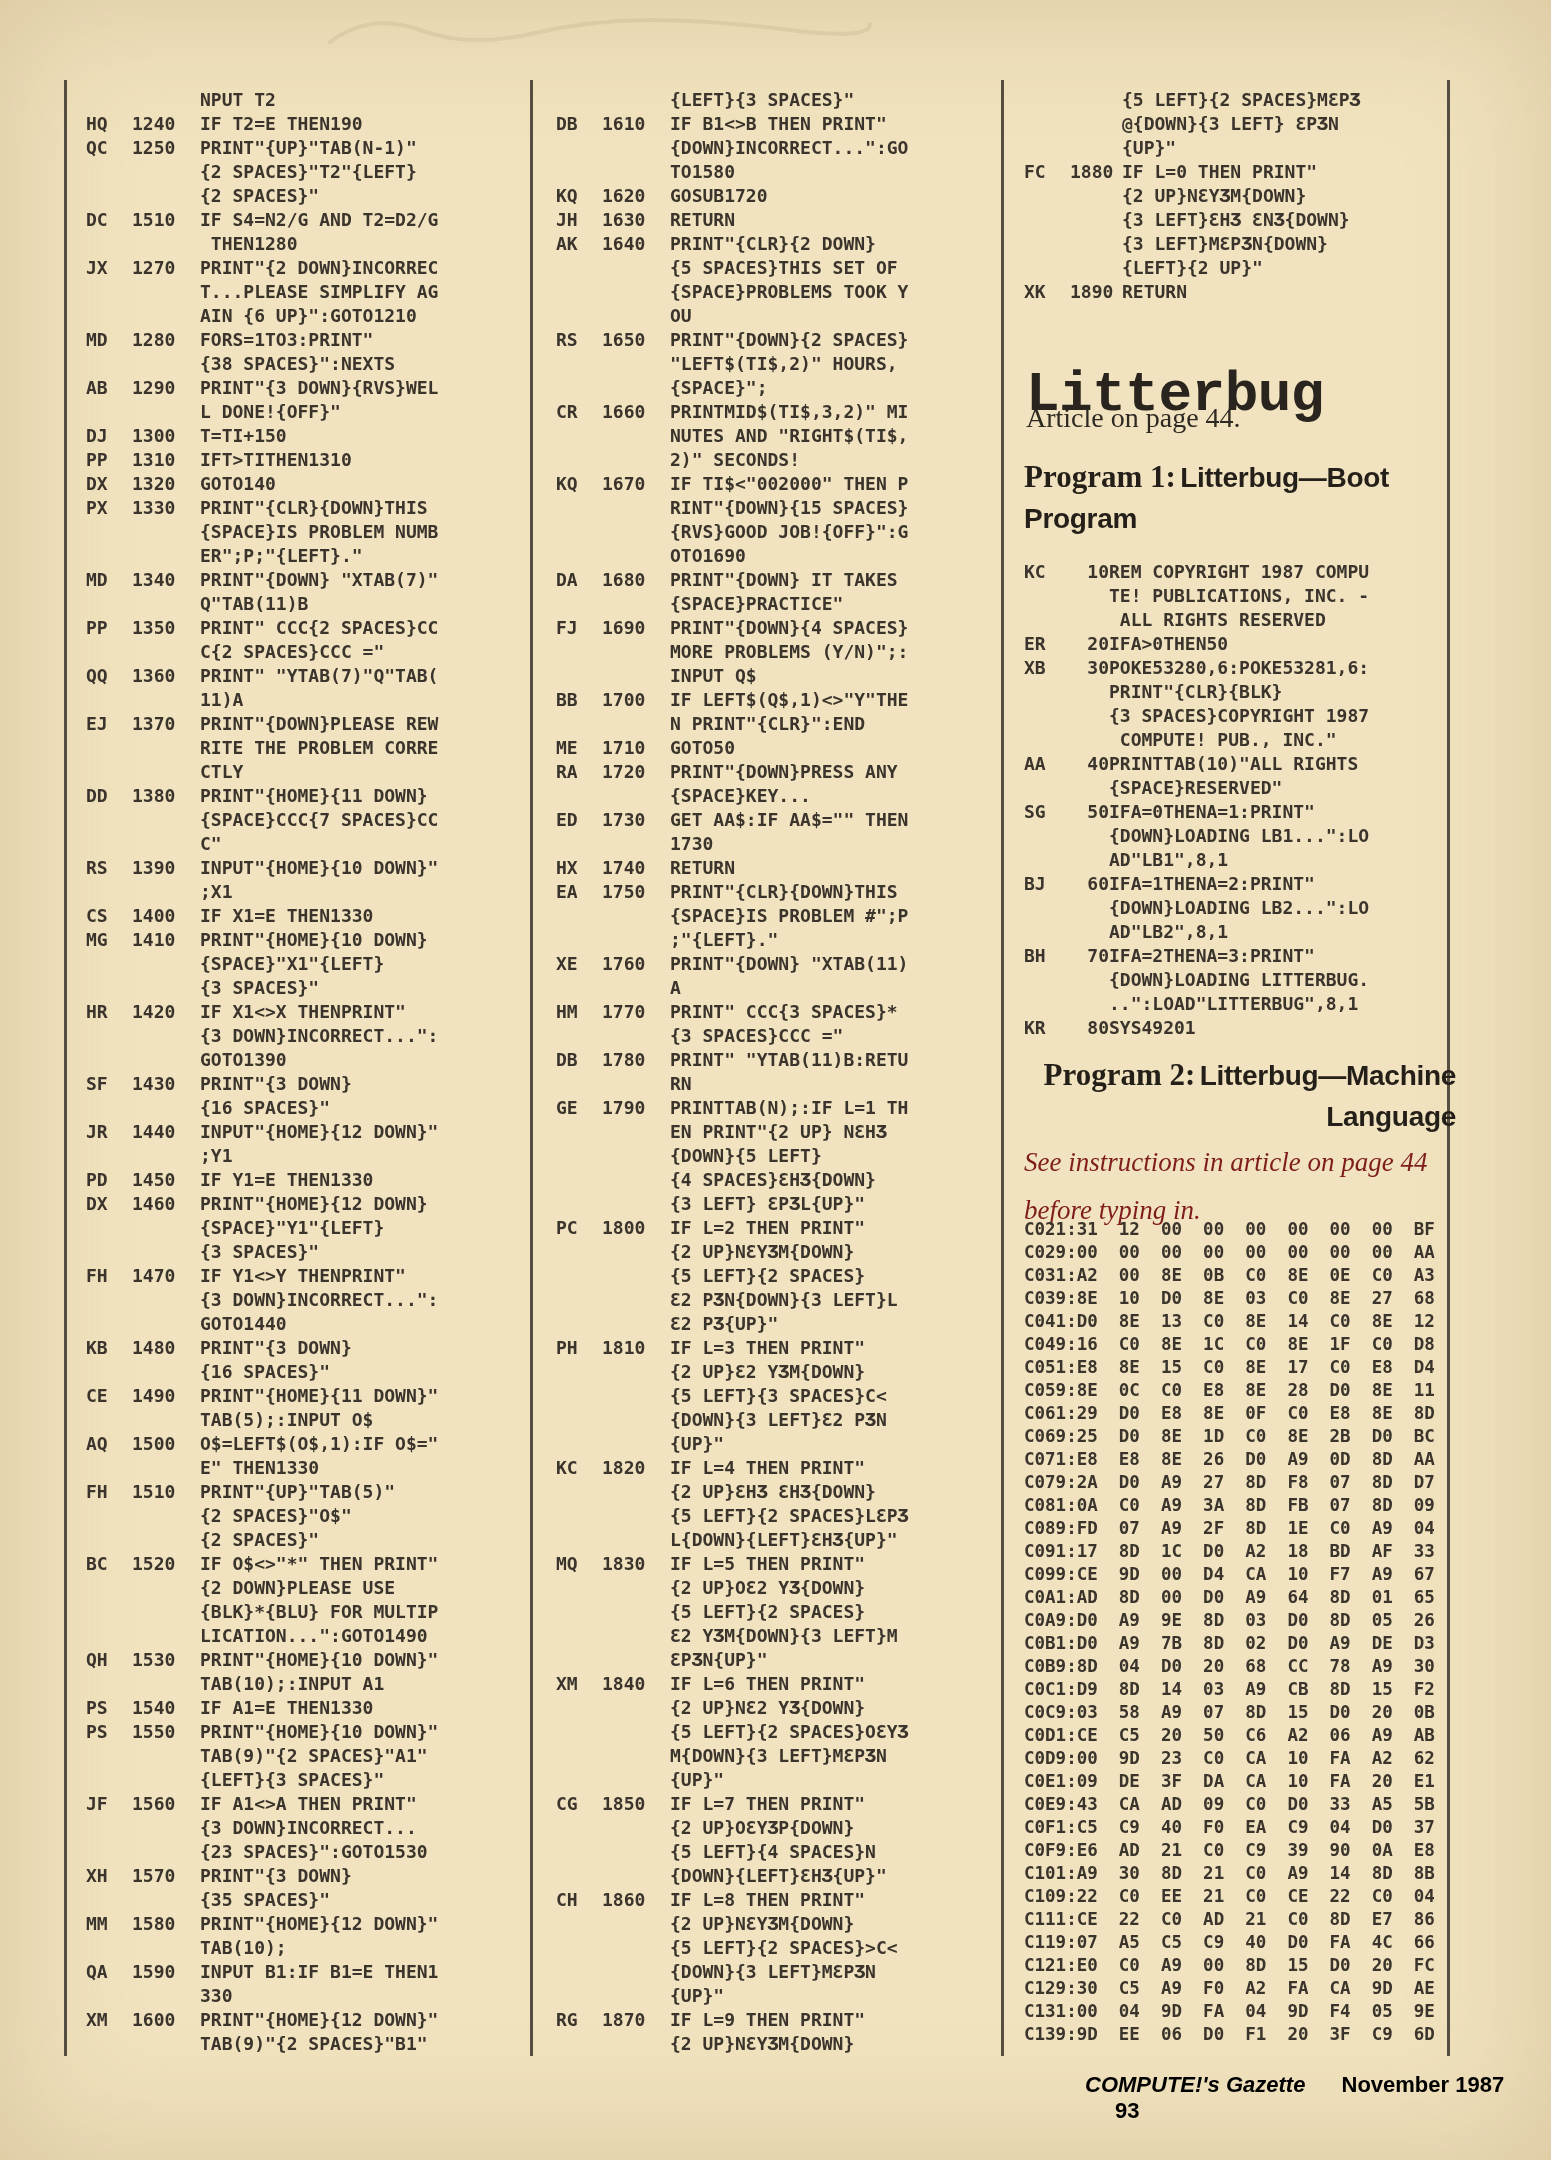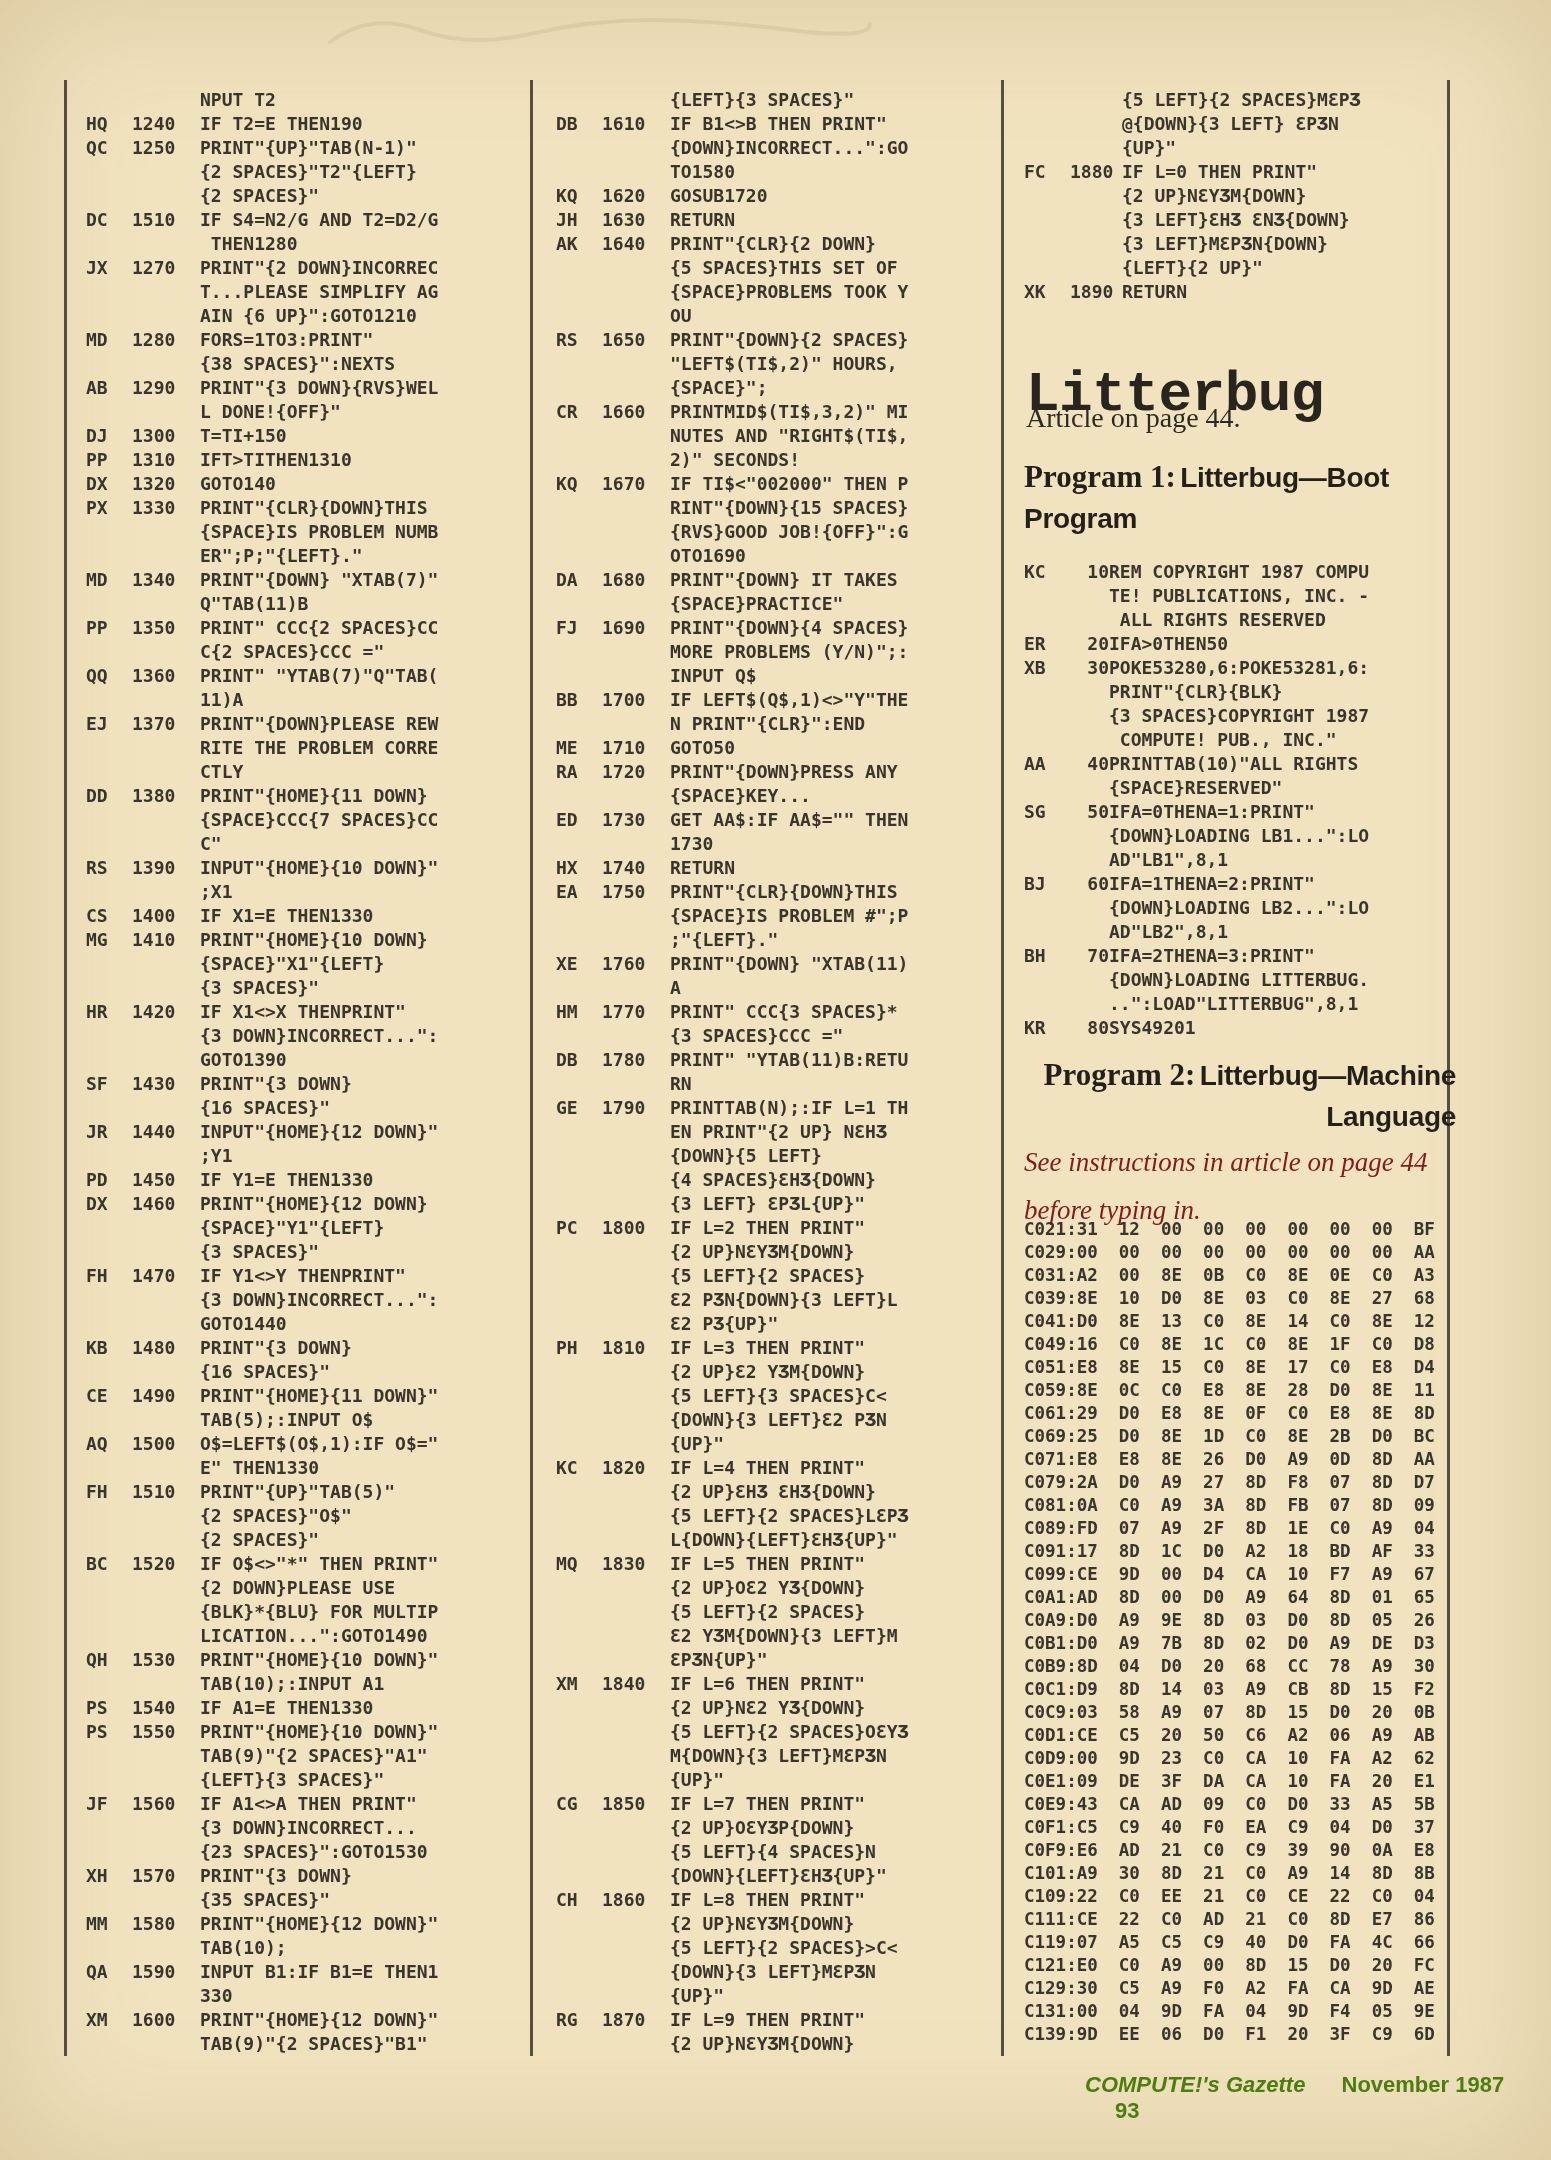--- a/index.html
+++ b/index.html
@@ -25,21 +25,21 @@
     letter-spacing:-0.5px;color:#29241d;}
   .articleref{position:absolute;left:1026px;top:402px;
     font-family:"Liberation Serif",serif;font-size:28px;color:#2e2922;}
   .ptitle{position:absolute;left:1024px;width:432px;line-height:37px;color:#241f18;}
   .ptitle .tl{font-family:"Liberation Serif",serif;font-weight:700;font-size:31px;}
   .ptitle .tn{font-family:"Liberation Sans",sans-serif;font-weight:700;font-size:28px;letter-spacing:-0.3px;}
   #p1title{top:458px;}
   #p2title{top:1056px;text-align:right;}
   .pnote{position:absolute;left:1024px;top:1138px;width:440px;
     font-family:"Liberation Serif",serif;font-style:italic;font-size:27px;line-height:48px;color:#7f1d1d;}
-  .footer{position:absolute;left:1085px;top:2072px;color:#4d7c0f;
+  .footer{position:absolute;left:1085px;top:2072px;color:#000000;
     font-family:"Liberation Sans",sans-serif;font-size:22px;font-weight:700;}
   .footer .mag{font-style:italic;}
   .footer .iss{margin-left:30px;}
   .footer .pg{margin-left:30px;}
   .bleed{position:absolute;left:320px;top:4px;opacity:.13;}
 </style>
 </head>
 <body style="--paper: #f1e3bf; --ink: #3a342c;">
 
 <svg class="bleed" width="560" height="50">

